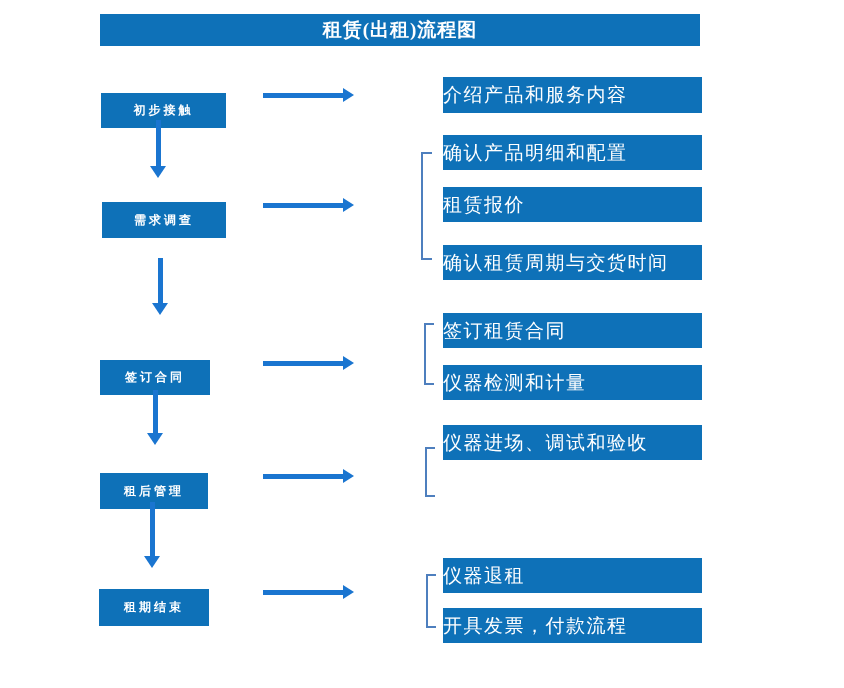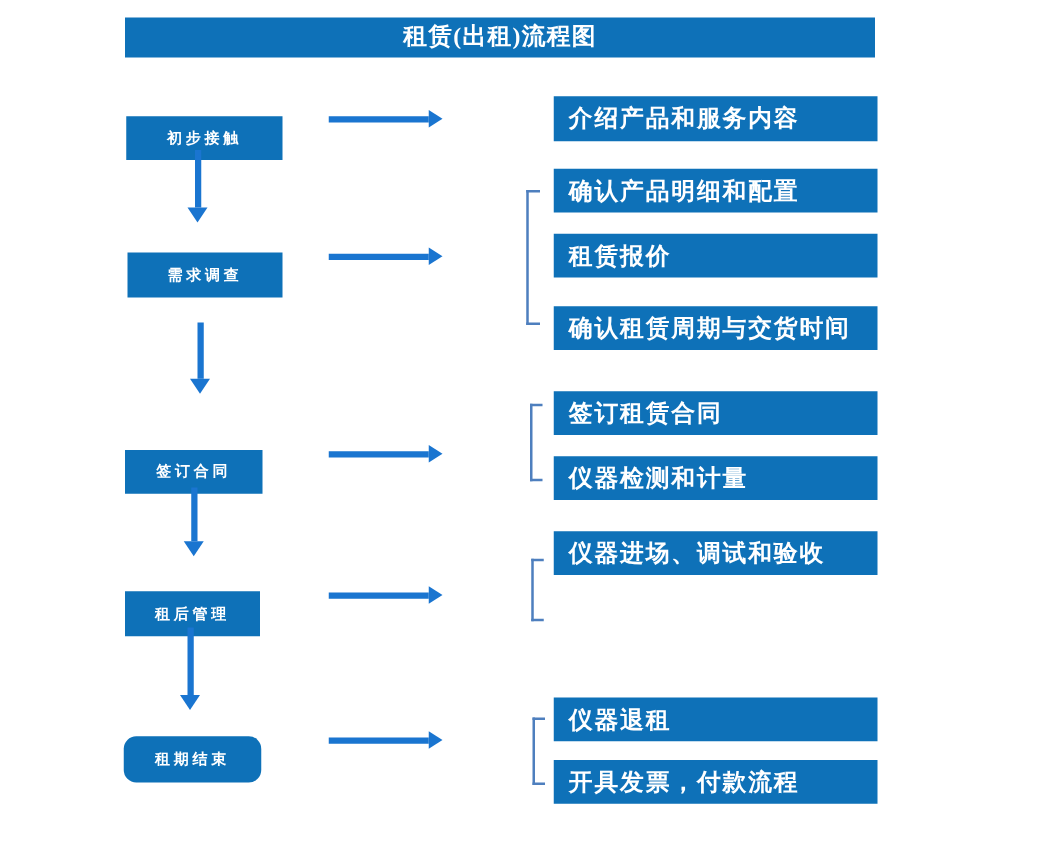--- a/index.html
+++ b/index.html
@@ -44,26 +44,25 @@
     white-space: nowrap;
     margin-top: 15px;
   }
   .rbox {
     position: absolute;
     left: 443px;
     width: 259px;
     height: 35px;
     background: var(--box);
     color: var(--txt);
-    font-weight: bold;
+    font-weight: normal;
     font-size: 19px;
     letter-spacing: 1.5px;
     display: flex;
     align-items: center;
-    padding-left: 12px;
     white-space: nowrap;
   }
   .harrow {
     position: absolute;
     left: 263px;
     width: 91px;
     height: 14px;
     display: flex;
     align-items: center;
   }
@@ -99,21 +98,21 @@
 <body>
 
 <div class="canvas">
 
   <div class="title">租赁(出租)流程图</div>
 
   <div class="lbox" style="left:101px; top:78px;  width:125px; height:35px;">初步接触</div>
   <div class="lbox" style="left:102px; top:187px; width:124px; height:36px;">需求调查</div>
   <div class="lbox" style="left:100px; top:458px; width:108px; height:36px;">租后管理</div>
   <div class="lbox" style="left:100px; top:345px; width:110px; height:35px;">签订合同</div>
-  <div class="lbox" style="left:99px;  top:574px; width:110px; height:37px;border-radius:10px;">租期结束</div>
+  <div class="lbox" style="left:99px;  top:574px; width:110px; height:37px;">租期结束</div>
 
   <div class="rbox" style="top:77px;  height:36px;">介绍产品和服务内容</div>
   <div class="rbox" style="top:135px;">确认产品明细和配置</div>
   <div class="rbox" style="top:187px;">租赁报价</div>
   <div class="rbox" style="top:245px;">确认租赁周期与交货时间</div>
   <div class="rbox" style="top:313px;">签订租赁合同</div>
   <div class="rbox" style="top:365px;">仪器检测和计量</div>
   <div class="rbox" style="top:425px;">仪器进场、调试和验收</div>
   <div class="rbox" style="top:608px;">开具发票，付款流程</div>
   <div class="rbox" style="top:558px;">仪器退租</div>

